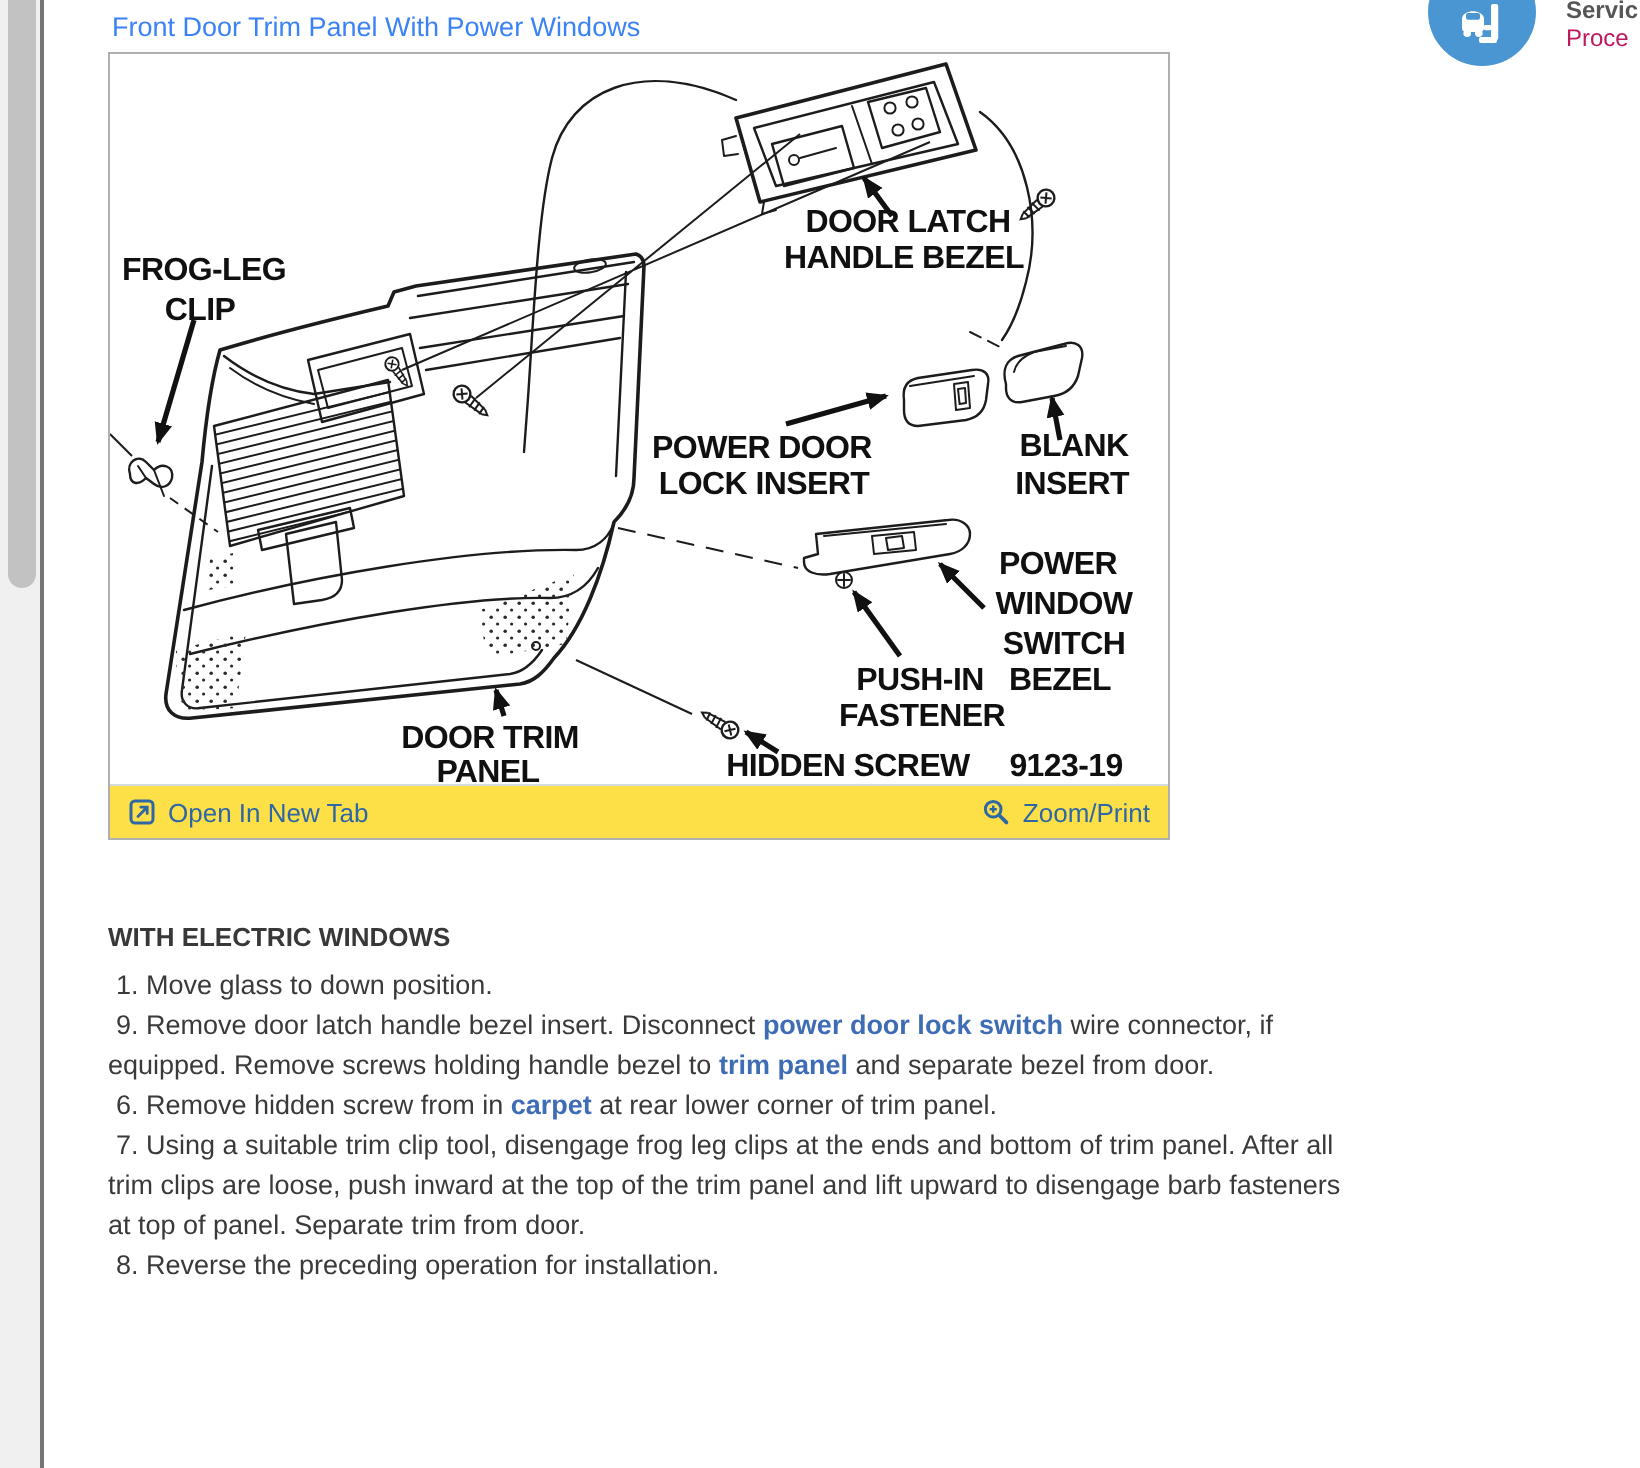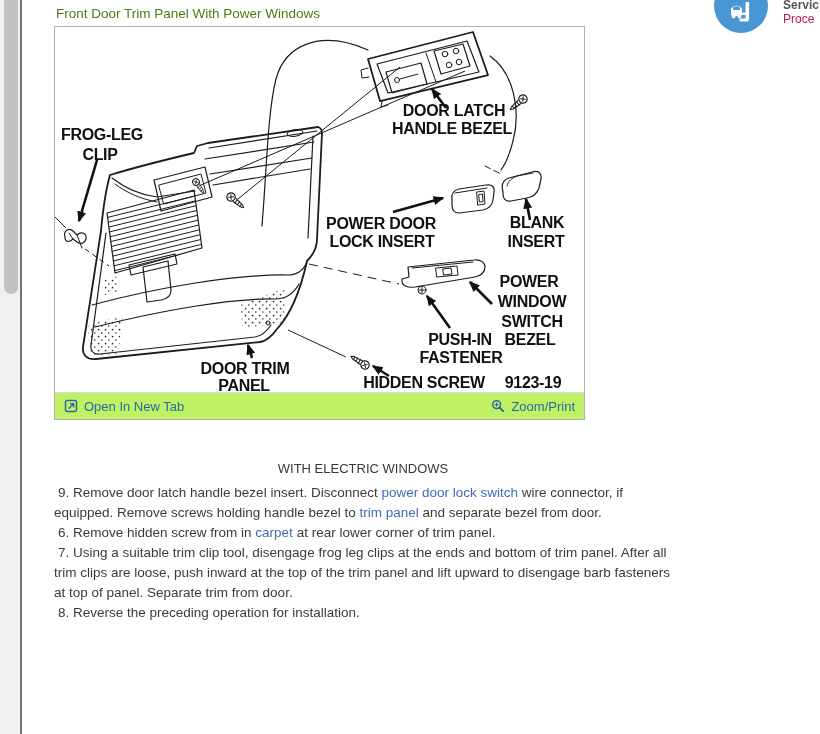--- a/index.html
+++ b/index.html
@@ -8,46 +8,46 @@
     background:#ffffff;
     font-family:"Liberation Sans",sans-serif;
     -webkit-font-smoothing:antialiased;
   }
   
   .sb-track{position:absolute;left:0;top:0;width:20px;height:734px;background:#f0f0f0;}
   .sb-thumb{position:absolute;left:4px;top:0;width:14px;height:294px;background:#c2c2c2;border-radius:0 0 7px 7px;}
   .pane-divider{position:absolute;left:20px;top:0;width:2px;height:734px;background:#747474;}
 
   
-  .page-title{position:absolute;left:56px;top:6px;font-size:13.5px;color:#4d7c0f;}
+  .page-title{position:absolute;left:56px;top:6px;font-size:13.5px;color:#3b82f6;}
   .svc-circle{position:absolute;left:714px;top:-21px;width:54px;height:54px;border-radius:50%;background:#4a96d2;}
   .svc-glyph{position:absolute;left:13px;top:22px;}
   .svc-text{position:absolute;left:783px;top:-2px;line-height:14px;font-size:12px;white-space:nowrap;}
   .svc-text .l1{color:#565656;font-weight:bold;}
   .svc-text .l2{color:#be185d;}
 
   
   .fig-box{position:absolute;left:54px;top:26px;width:531px;height:394px;border:1px solid #b0b0b0;background:#fff;box-sizing:border-box;}
   .fig-art{position:absolute;left:0;top:0;}
-  .fig-bar{position:absolute;left:0;bottom:0;width:100%;height:27px;background:#bef264;border-top:1px solid #d4d9e2;
+  .fig-bar{position:absolute;left:0;bottom:0;width:100%;height:27px;background:#fde047;border-top:1px solid #d4d9e2;
            display:flex;align-items:center;justify-content:space-between;box-sizing:border-box;padding:0 9px;}
   .fig-link{display:flex;align-items:center;gap:6px;color:#2e66a6;font-size:13px;cursor:pointer;}
 
   
   .ln{fill:none;stroke:#1c1c1c;stroke-linecap:round;stroke-linejoin:round;}
   .w18{stroke-width:1.8;} .w12{stroke-width:1.2;} .w10{stroke-width:1;}
   .lead{fill:none;stroke:#1c1c1c;stroke-width:1;}
   .arr{fill:none;stroke:#111;stroke-width:2.6;}
   .lbl{font-family:"Liberation Sans",sans-serif;font-weight:bold;font-size:16px;fill:#101010;letter-spacing:-0.3px;}
 
   
   .content{position:absolute;left:54px;top:461px;width:618px;color:#3a3a3a;}
-  .proc-heading{font-size:13px;font-weight:normal;margin:0 0 7px 0;color:#383838;text-align:center;}
+  .proc-heading{font-size:13px;font-weight:bold;margin:0 0 7px 0;color:#383838;}
   .step{font-size:13.5px;line-height:20px;text-indent:4px;margin:0;}
-  .plink{color:#3e6db5;cursor:pointer;}
+  .plink{color:#3e6db5;cursor:pointer;font-weight:bold;}
 </style>
 </head>
 <body>
 
 <div class="sb-track">
   <div class="sb-thumb"></div>
 </div>
 <div class="pane-divider"></div>
 
 <div class="page-title">Front Door Trim Panel With Power Windows</div>
@@ -200,18 +200,19 @@
         <path d="M 3.8,5.6 L 7.4,5.6 M 5.6,3.8 L 5.6,7.4" stroke="#2e66a6" stroke-width="1.2"></path>
       </svg>
       <span>Zoom/Print</span>
     </div>
   </div>
 </div>
 
 <div class="content">
   <div class="proc-heading">WITH ELECTRIC WINDOWS</div>
   <div>
+      <div class="step"><span> 1. Move glass to down position.</span></div>
       <div class="step"><span> 9. Remove door latch handle bezel insert. Disconnect </span><span class="plink">power door lock switch</span><span> wire connector, if equipped. Remove screws holding handle bezel to </span><span class="plink">trim panel</span><span> and separate bezel from door.</span></div>
       <div class="step"><span> 6. Remove hidden screw from in </span><span class="plink">carpet</span><span> at rear lower corner of trim panel.</span></div>
       <div class="step"><span> 7. Using a suitable trim clip tool, disengage frog leg clips at the ends and bottom of trim panel. After all trim clips are loose, push inward at the top of the trim panel and lift upward to disengage barb fasteners at top of panel. Separate trim from door.</span></div>
       <div class="step"><span> 8. Reverse the preceding operation for installation.</span></div>
     </div>
 </div>
 
 </body></html>

